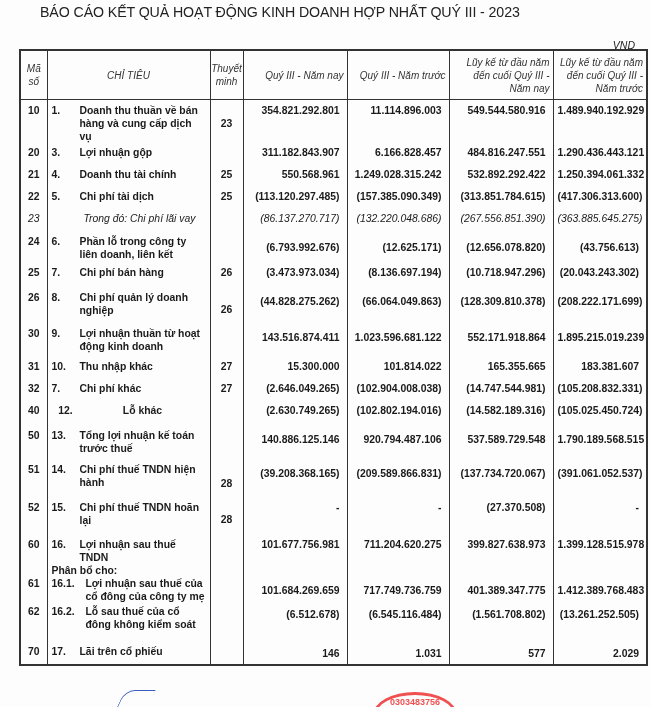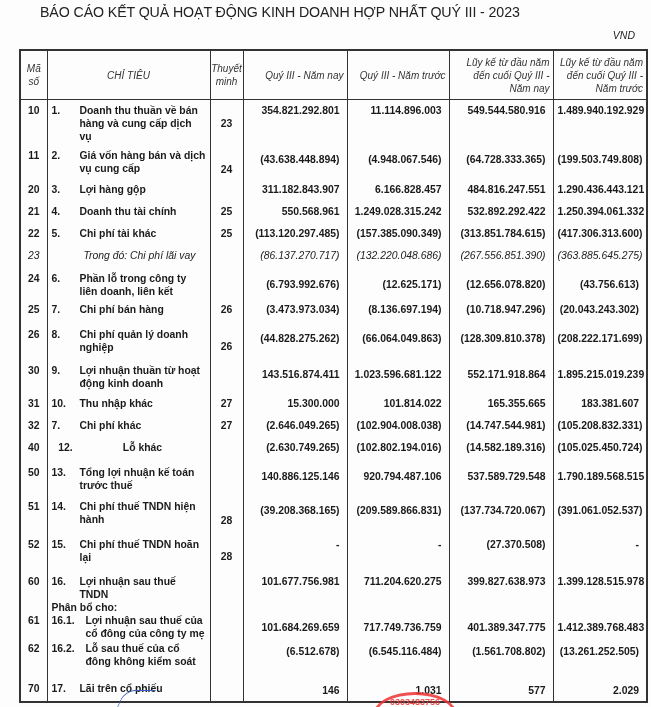--- a/index.html
+++ b/index.html
@@ -1,19 +1,19 @@
 <!DOCTYPE html>
 <html><head>
 <meta charset="utf-8">
 <style>
   html, body { margin:0; padding:0; background:#fdfdfd; }
   body { width:651px; height:707px; position:relative; overflow:hidden;
          font-family:"Liberation Sans", sans-serif; color:#1a1a1a; }
   .title { position:absolute; left:40px; top:4px; font-size:14.2px; letter-spacing:-0.1px; color:#222; }
-  .unit { position:absolute; right:16px; top:29px; font-size:10.5px; font-style:italic; color:#222; }
+  .unit { position:absolute; right:16px; top:39px; font-size:10.5px; font-style:italic; color:#222; }
   table { position:absolute; left:19px; top:49px; width:627px; border-collapse:collapse;
           border:2px solid #333; table-layout:fixed; }
   th { font-weight:normal; font-style:italic; font-size:10px; line-height:13px; color:#333;
        border-bottom:1.5px solid #333; height:48px; vertical-align:middle; padding:0 3px; }
   td, th { border-left:1px solid #333; border-right:1px solid #333; }
   th.hr { text-align:right; }
   td { font-size:10.4px; font-weight:bold; line-height:13px; padding:0 4px; vertical-align:top; }
   td.code { text-align:center; padding:0; }
   td.note { text-align:center; padding:0; }
   td.num { text-align:right; padding-right:7px; }
@@ -62,40 +62,26 @@
             <span class="no">1.</span>
             <span class="tx">Doanh thu thuần về bán hàng và cung cấp dịch vụ</span>
           </div>
         </td>
         <td class="note" style="padding-top: 17px;">23</td>
         <td class="num" style="padding-top: 4px;">354.821.292.801</td>
         <td class="num" style="padding-top: 4px;">11.114.896.003</td>
         <td class="num" style="padding-top: 4px;">549.544.580.916</td>
         <td class="num" style="padding-top: 4px;">1.489.940.192.929</td>
       </tr>
-      <tr style="height: 37px;">
-        <td class="code" style="padding-top: 6px;">11</td>
-        <td style="padding-top: 6px;">
-          <div class="lbl">
-            <span class="no">2.</span>
-            <span class="tx">Giá vốn hàng bán và dịch vụ cung cấp</span>
-          </div>
-        </td>
-        <td class="note" style="padding-top: 20px;">24</td>
-        <td class="num" style="padding-top: 10px;">(43.638.448.894)</td>
-        <td class="num" style="padding-top: 10px;">(4.948.067.546)</td>
-        <td class="num" style="padding-top: 10px;">(64.728.333.365)</td>
-        <td class="num" style="padding-top: 10px;">(199.503.749.808)</td>
-      </tr>
       <tr style="height: 22px;">
         <td class="code" style="padding-top: 3px;">20</td>
         <td style="padding-top: 3px;">
           <div class="lbl">
             <span class="no">3.</span>
-            <span class="tx">Lợi hàng gộp</span>
+            <span class="tx">Lợi nhuận gộp</span>
           </div>
         </td>
         <td class="note" style="padding-top: 3px;"></td>
         <td class="num" style="padding-top: 3px;">311.182.843.907</td>
         <td class="num" style="padding-top: 3px;">6.166.828.457</td>
         <td class="num" style="padding-top: 3px;">484.816.247.551</td>
         <td class="num" style="padding-top: 3px;">1.290.436.443.121</td>
       </tr>
       <tr style="height: 22px;">
         <td class="code" style="padding-top: 3px;">21</td>
@@ -109,21 +95,21 @@
         <td class="num" style="padding-top: 3px;">550.568.961</td>
         <td class="num" style="padding-top: 3px;">1.249.028.315.242</td>
         <td class="num" style="padding-top: 3px;">532.892.292.422</td>
         <td class="num" style="padding-top: 3px;">1.250.394.061.332</td>
       </tr>
       <tr style="height: 22px;">
         <td class="code" style="padding-top: 3px;">22</td>
         <td style="padding-top: 3px;">
           <div class="lbl">
             <span class="no">5.</span>
-            <span class="tx">Chi phí tài khác</span>
+            <span class="tx">Chi phí tài dịch</span>
           </div>
         </td>
         <td class="note" style="padding-top: 3px;">25</td>
         <td class="num" style="padding-top: 3px;">(113.120.297.485)</td>
         <td class="num" style="padding-top: 3px;">(157.385.090.349)</td>
         <td class="num" style="padding-top: 3px;">(313.851.784.615)</td>
         <td class="num" style="padding-top: 3px;">(417.306.313.600)</td>
       </tr>
       <tr class="it" style="height: 22px;">
         <td class="code" style="padding-top: 3px;">23</td>

